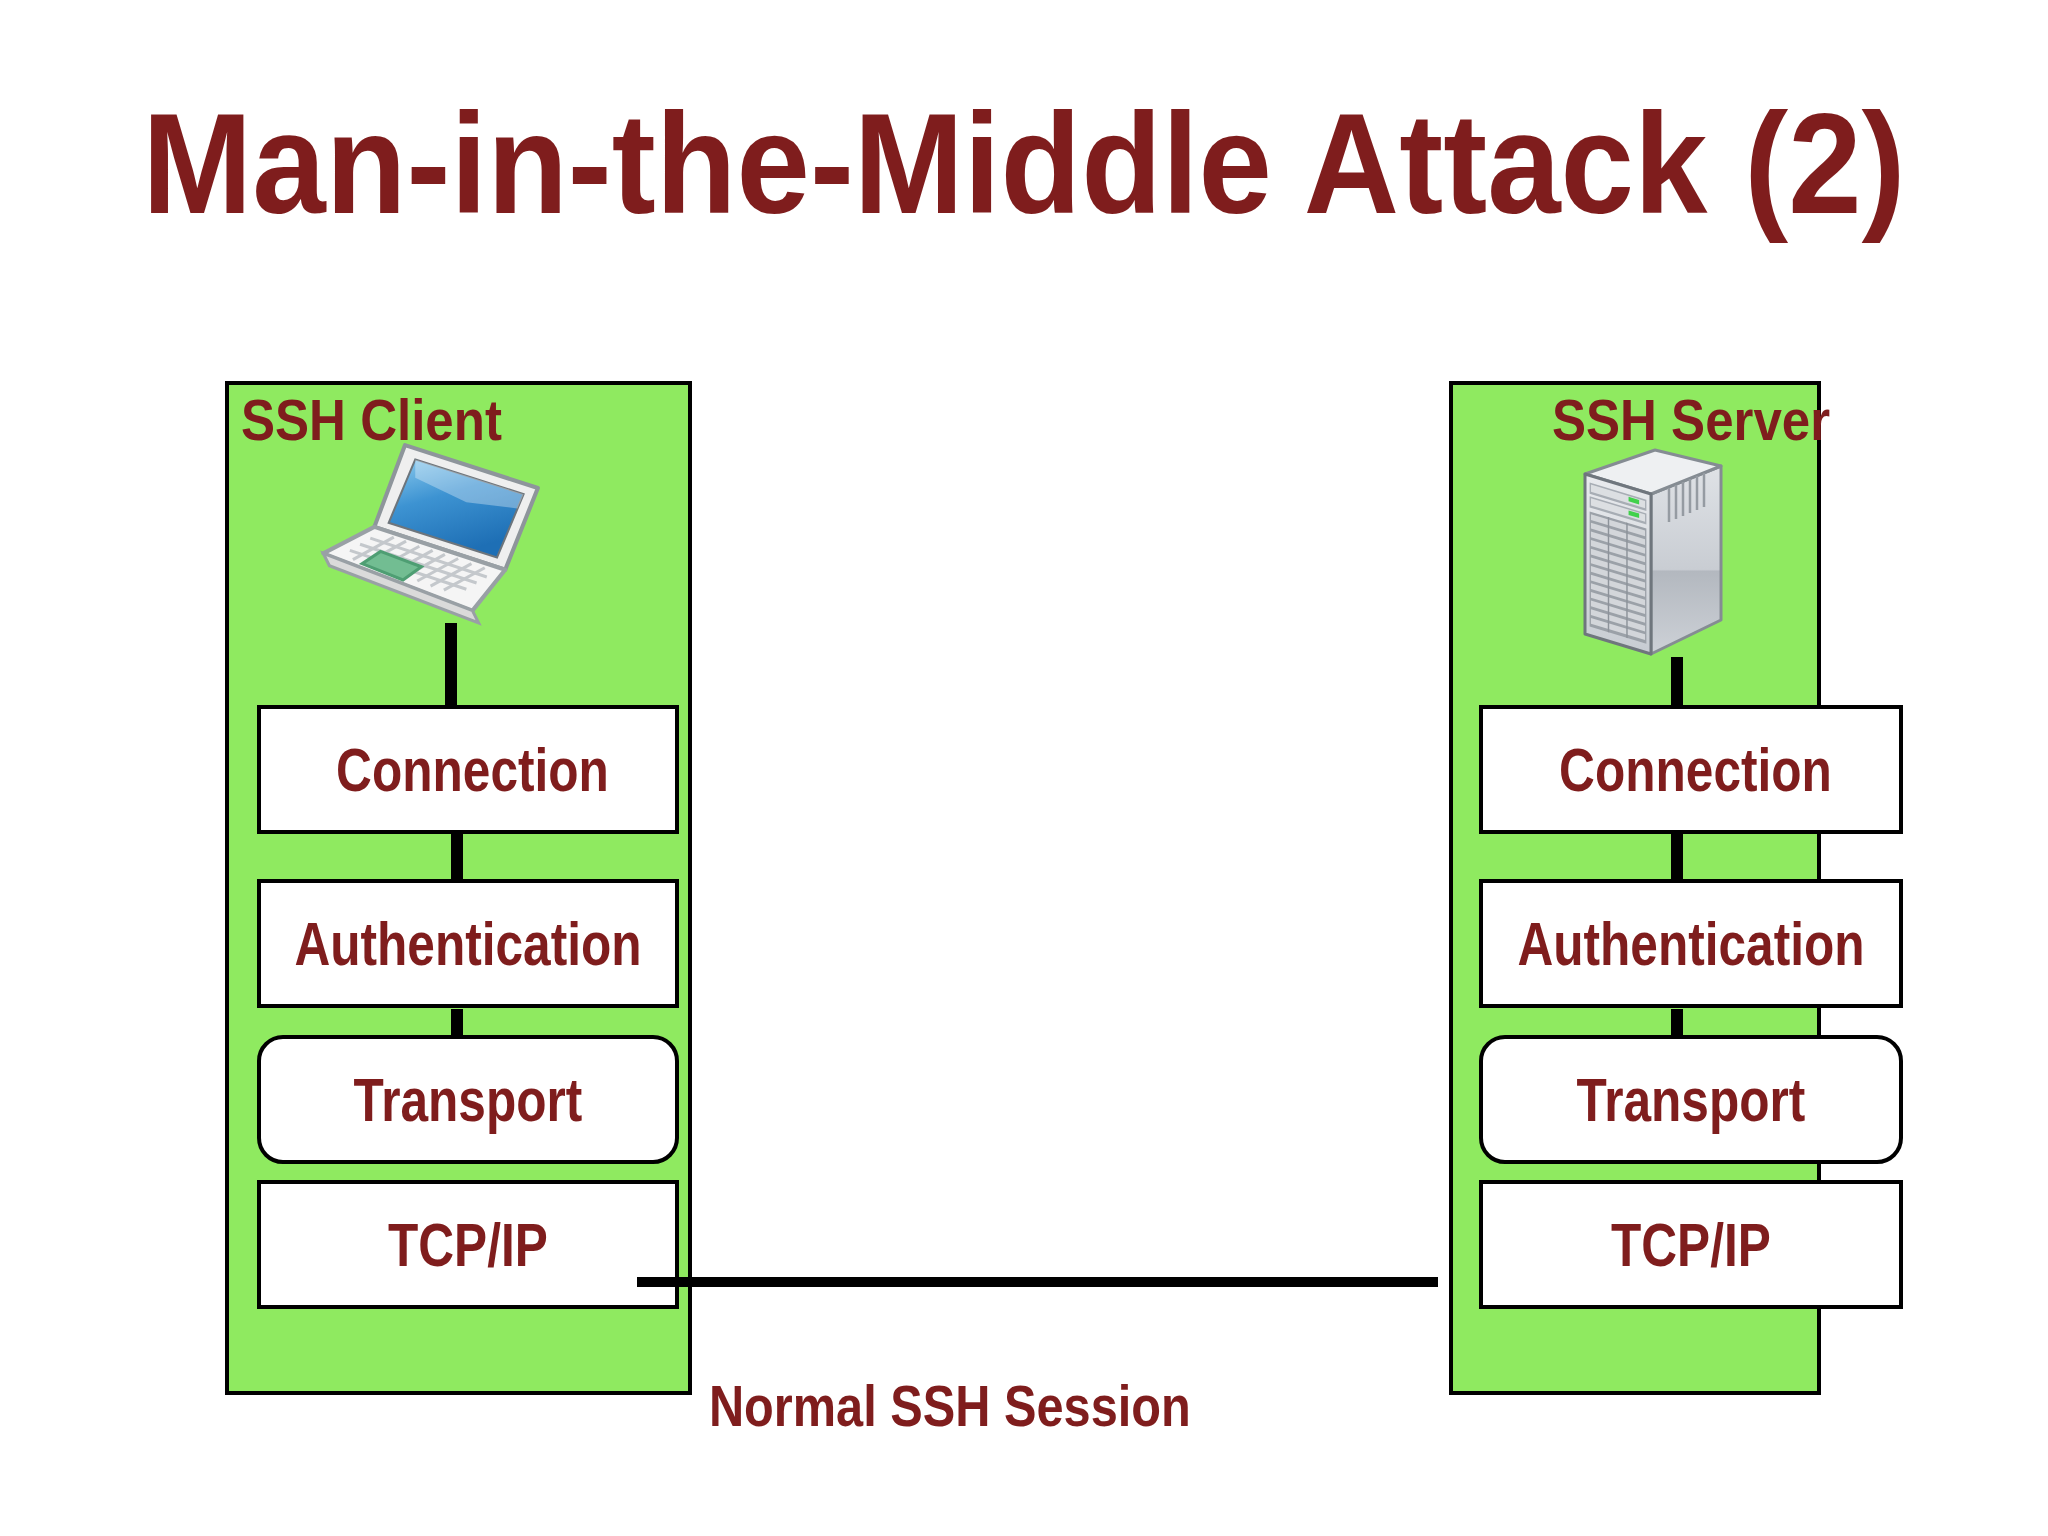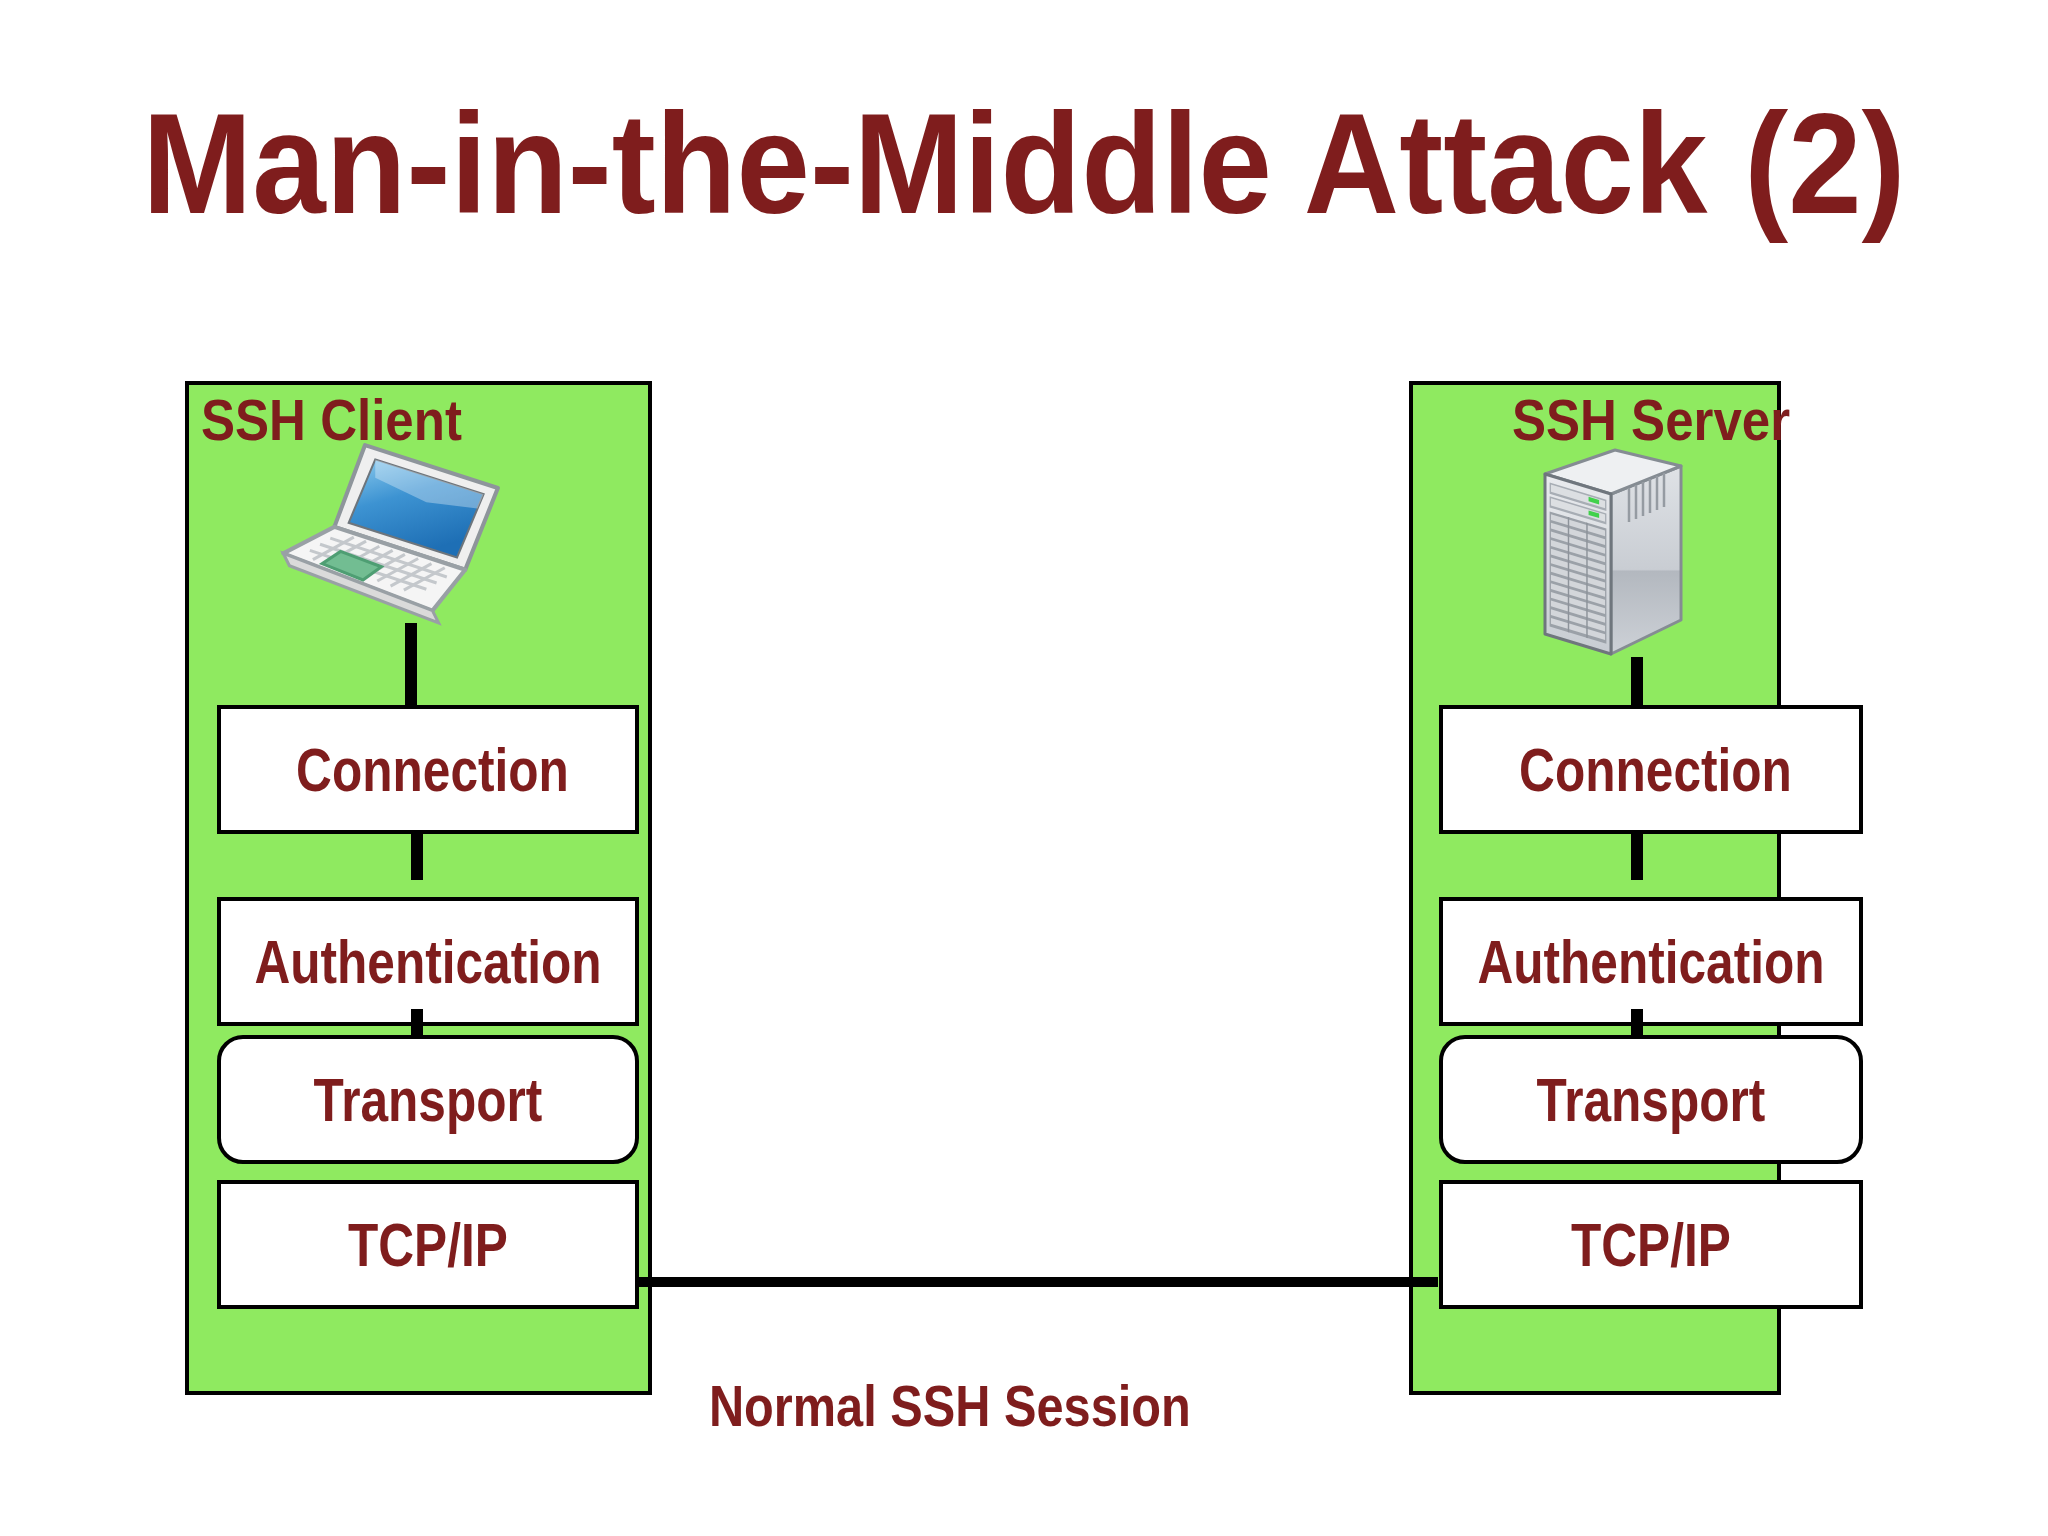--- a/index.html
+++ b/index.html
@@ -7,21 +7,21 @@
     position:relative; width:2048px; height:1536px; overflow:hidden;
     background:#ffffff; font-family:"Liberation Sans", sans-serif; color:#7f1d1d;
   }
   .title{
     position:absolute; top:86px; left:0; width:2048px; text-align:center;
     font-size:142px; font-weight:bold; line-height:1.1; white-space:nowrap;
   }
   .title .squeeze{display:inline-block; transform:scaleX(0.93); transform-origin:center;}
   .panel{
     position:absolute; top:381px; height:1014px; box-sizing:border-box;
-    background:#8FEA60; border:4px solid #000;
+    background:#8FEA60; border:4px solid #000;margin-left:40px;
   }
   .panel.client{left:185px; width:467px;}
   .panel.server{left:1409px; width:372px;}
   .panel-title{
     position:absolute; top:2px; left:0; width:100%; box-sizing:border-box;
     font-size:58px; font-weight:bold; line-height:1.15; white-space:nowrap;
   }
   .panel.client .panel-title{padding-left:12px;}
   .panel.server .panel-title{text-align:center; padding-left:80px;}
   .panel-title .squeeze{display:inline-block; transform:scaleX(0.88); transform-origin:left center;}
@@ -32,21 +32,21 @@
   .stem{position:absolute; background:#000;}
   .client-stem{left:216px; top:238px; width:12px; height:82px;}
   .server-stem{left:218px; top:272px; width:12px; height:48px;}
   .layer-box{
     position:absolute; height:129px; box-sizing:border-box;
     background:#ffffff; border:4px solid #000;
     display:flex; align-items:center; justify-content:center;
   }
   .panel.client .layer-box{left:28px; width:422px;}
   .panel.server .layer-box{left:26px; width:424px;}
-  .layer-box.l0{top:320px;padding-left:8px;} .layer-box.l1{top:512px;}
+  .layer-box.l0{top:320px;padding-left:8px;} .layer-box.l1{top:494px;}
   .layer-box.l2{top:650px;border-radius:26px;} .layer-box.l3{top:795px;}
   .layer-label{
     font-size:62px; font-weight:bold; white-space:nowrap;
     display:inline-block; transform:scaleX(0.8); transform-origin:center;
   }
   .connector{position:absolute; width:12px; background:#000;}
   .panel.client .connector{left:222px;}
   .panel.server .connector{left:218px;}
   .connector.c0{top:449px; height:46px;}
   .connector.c1{top:624px; height:47px;}

